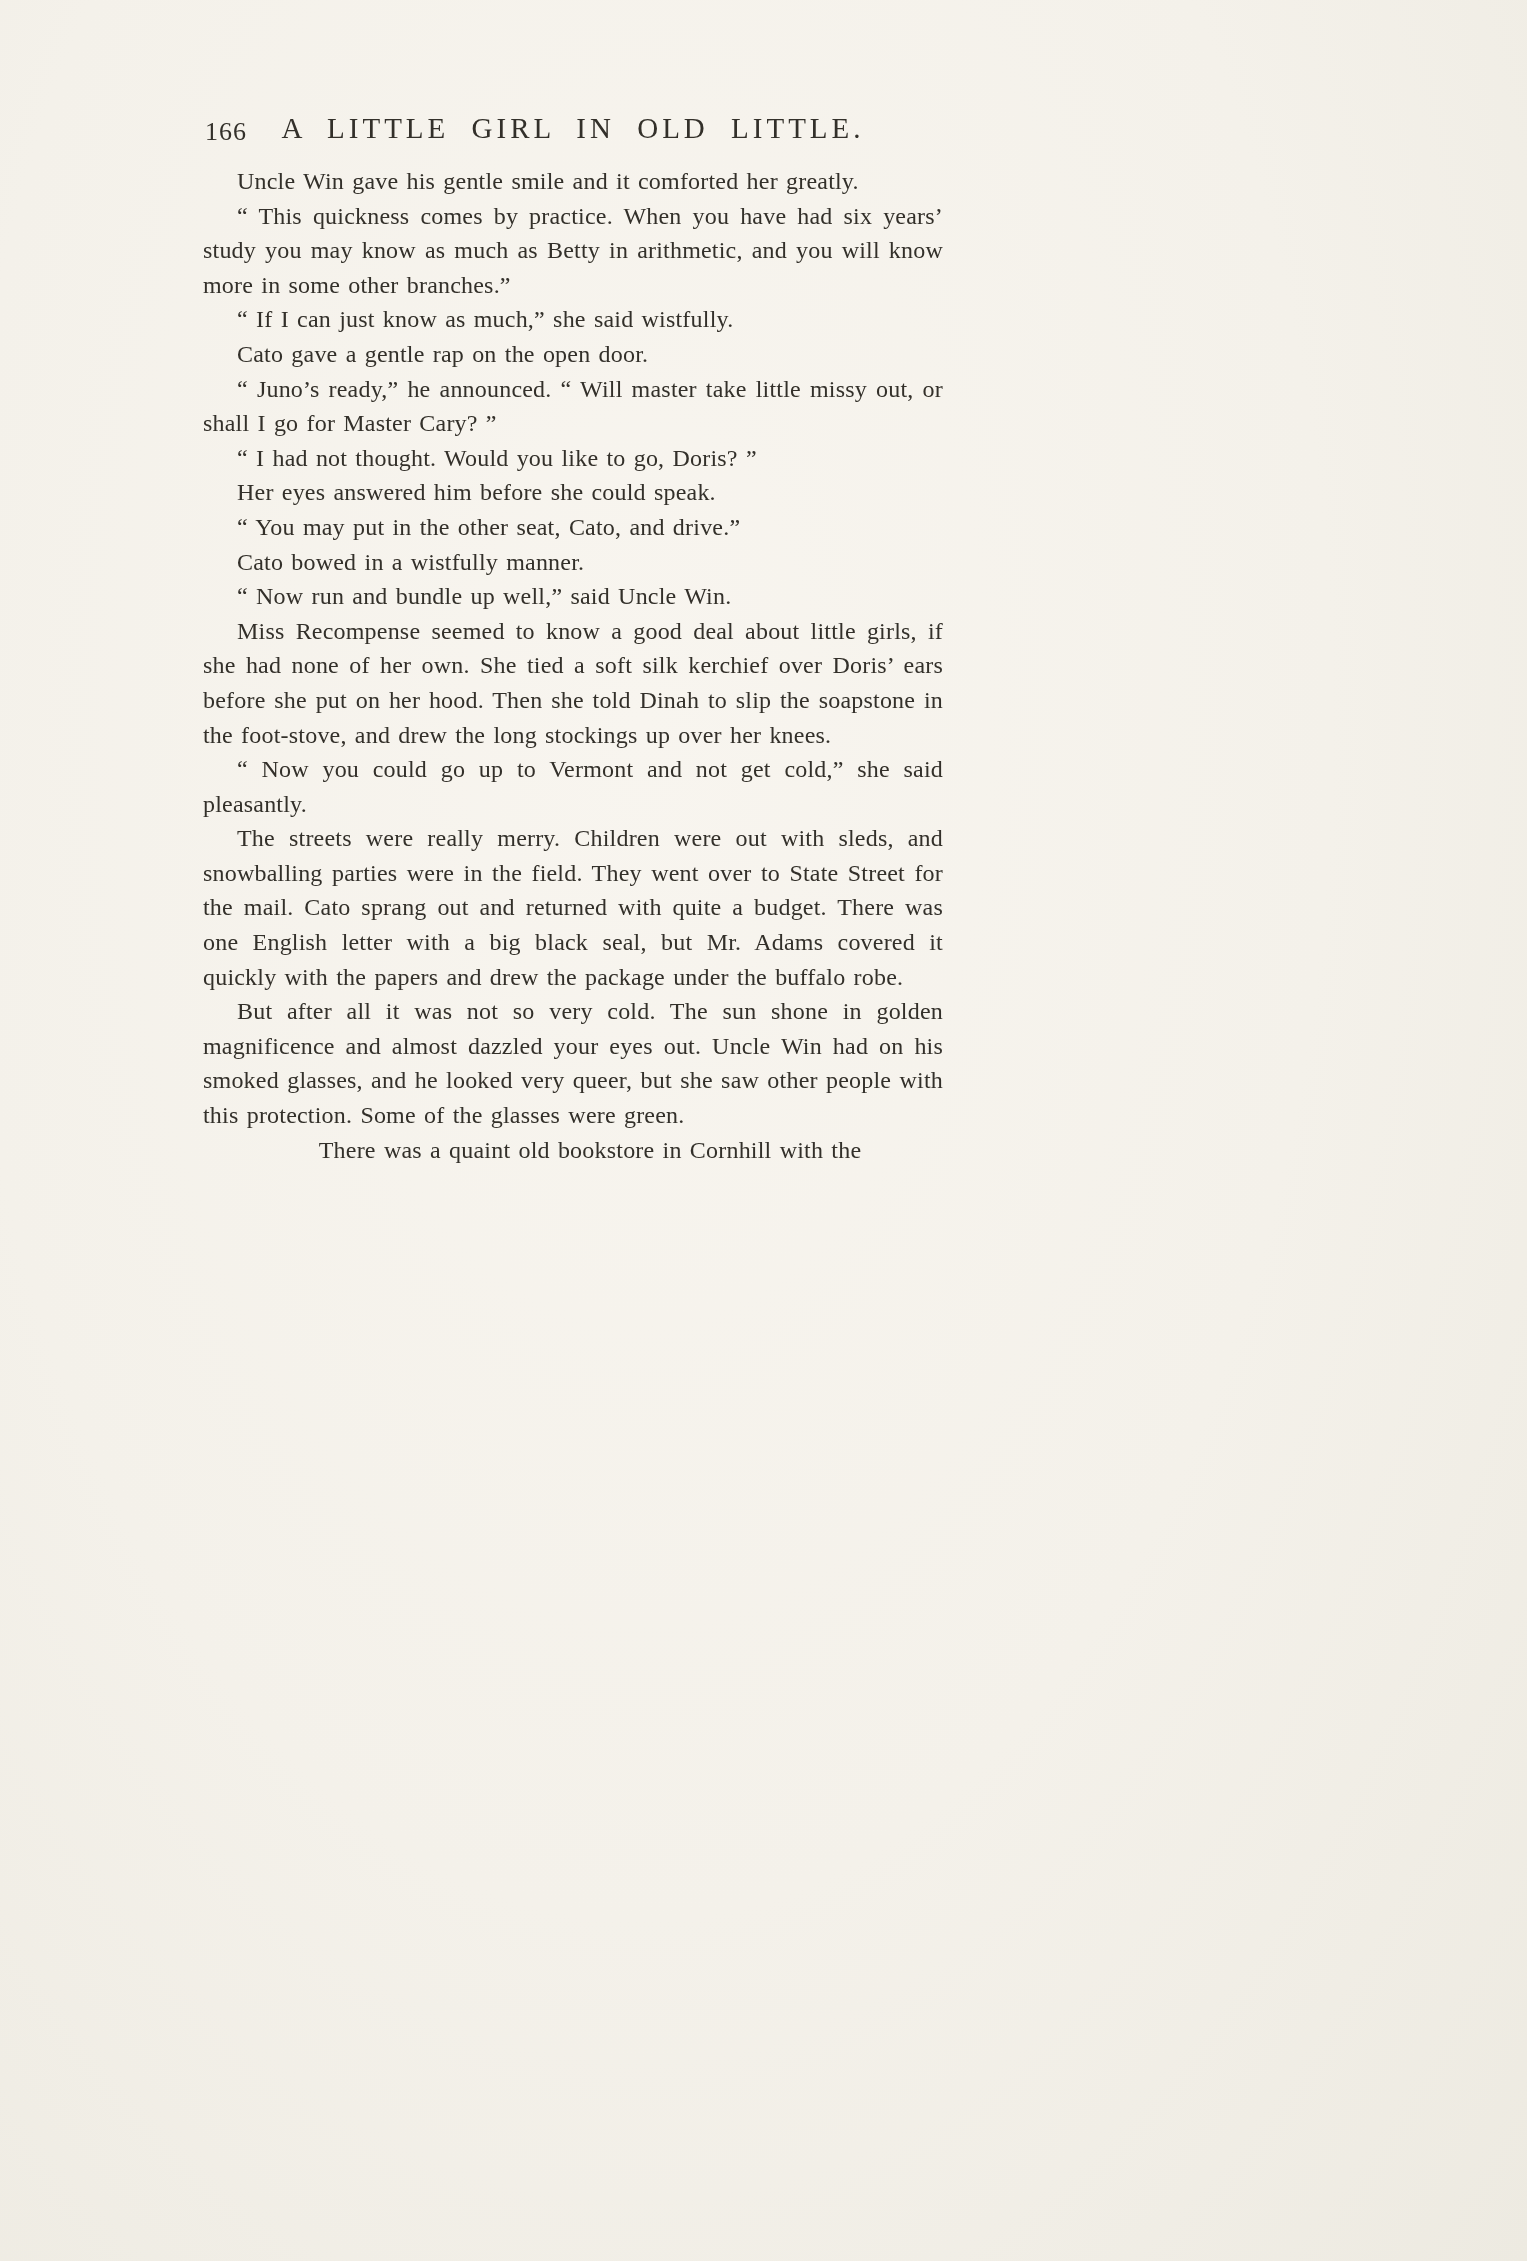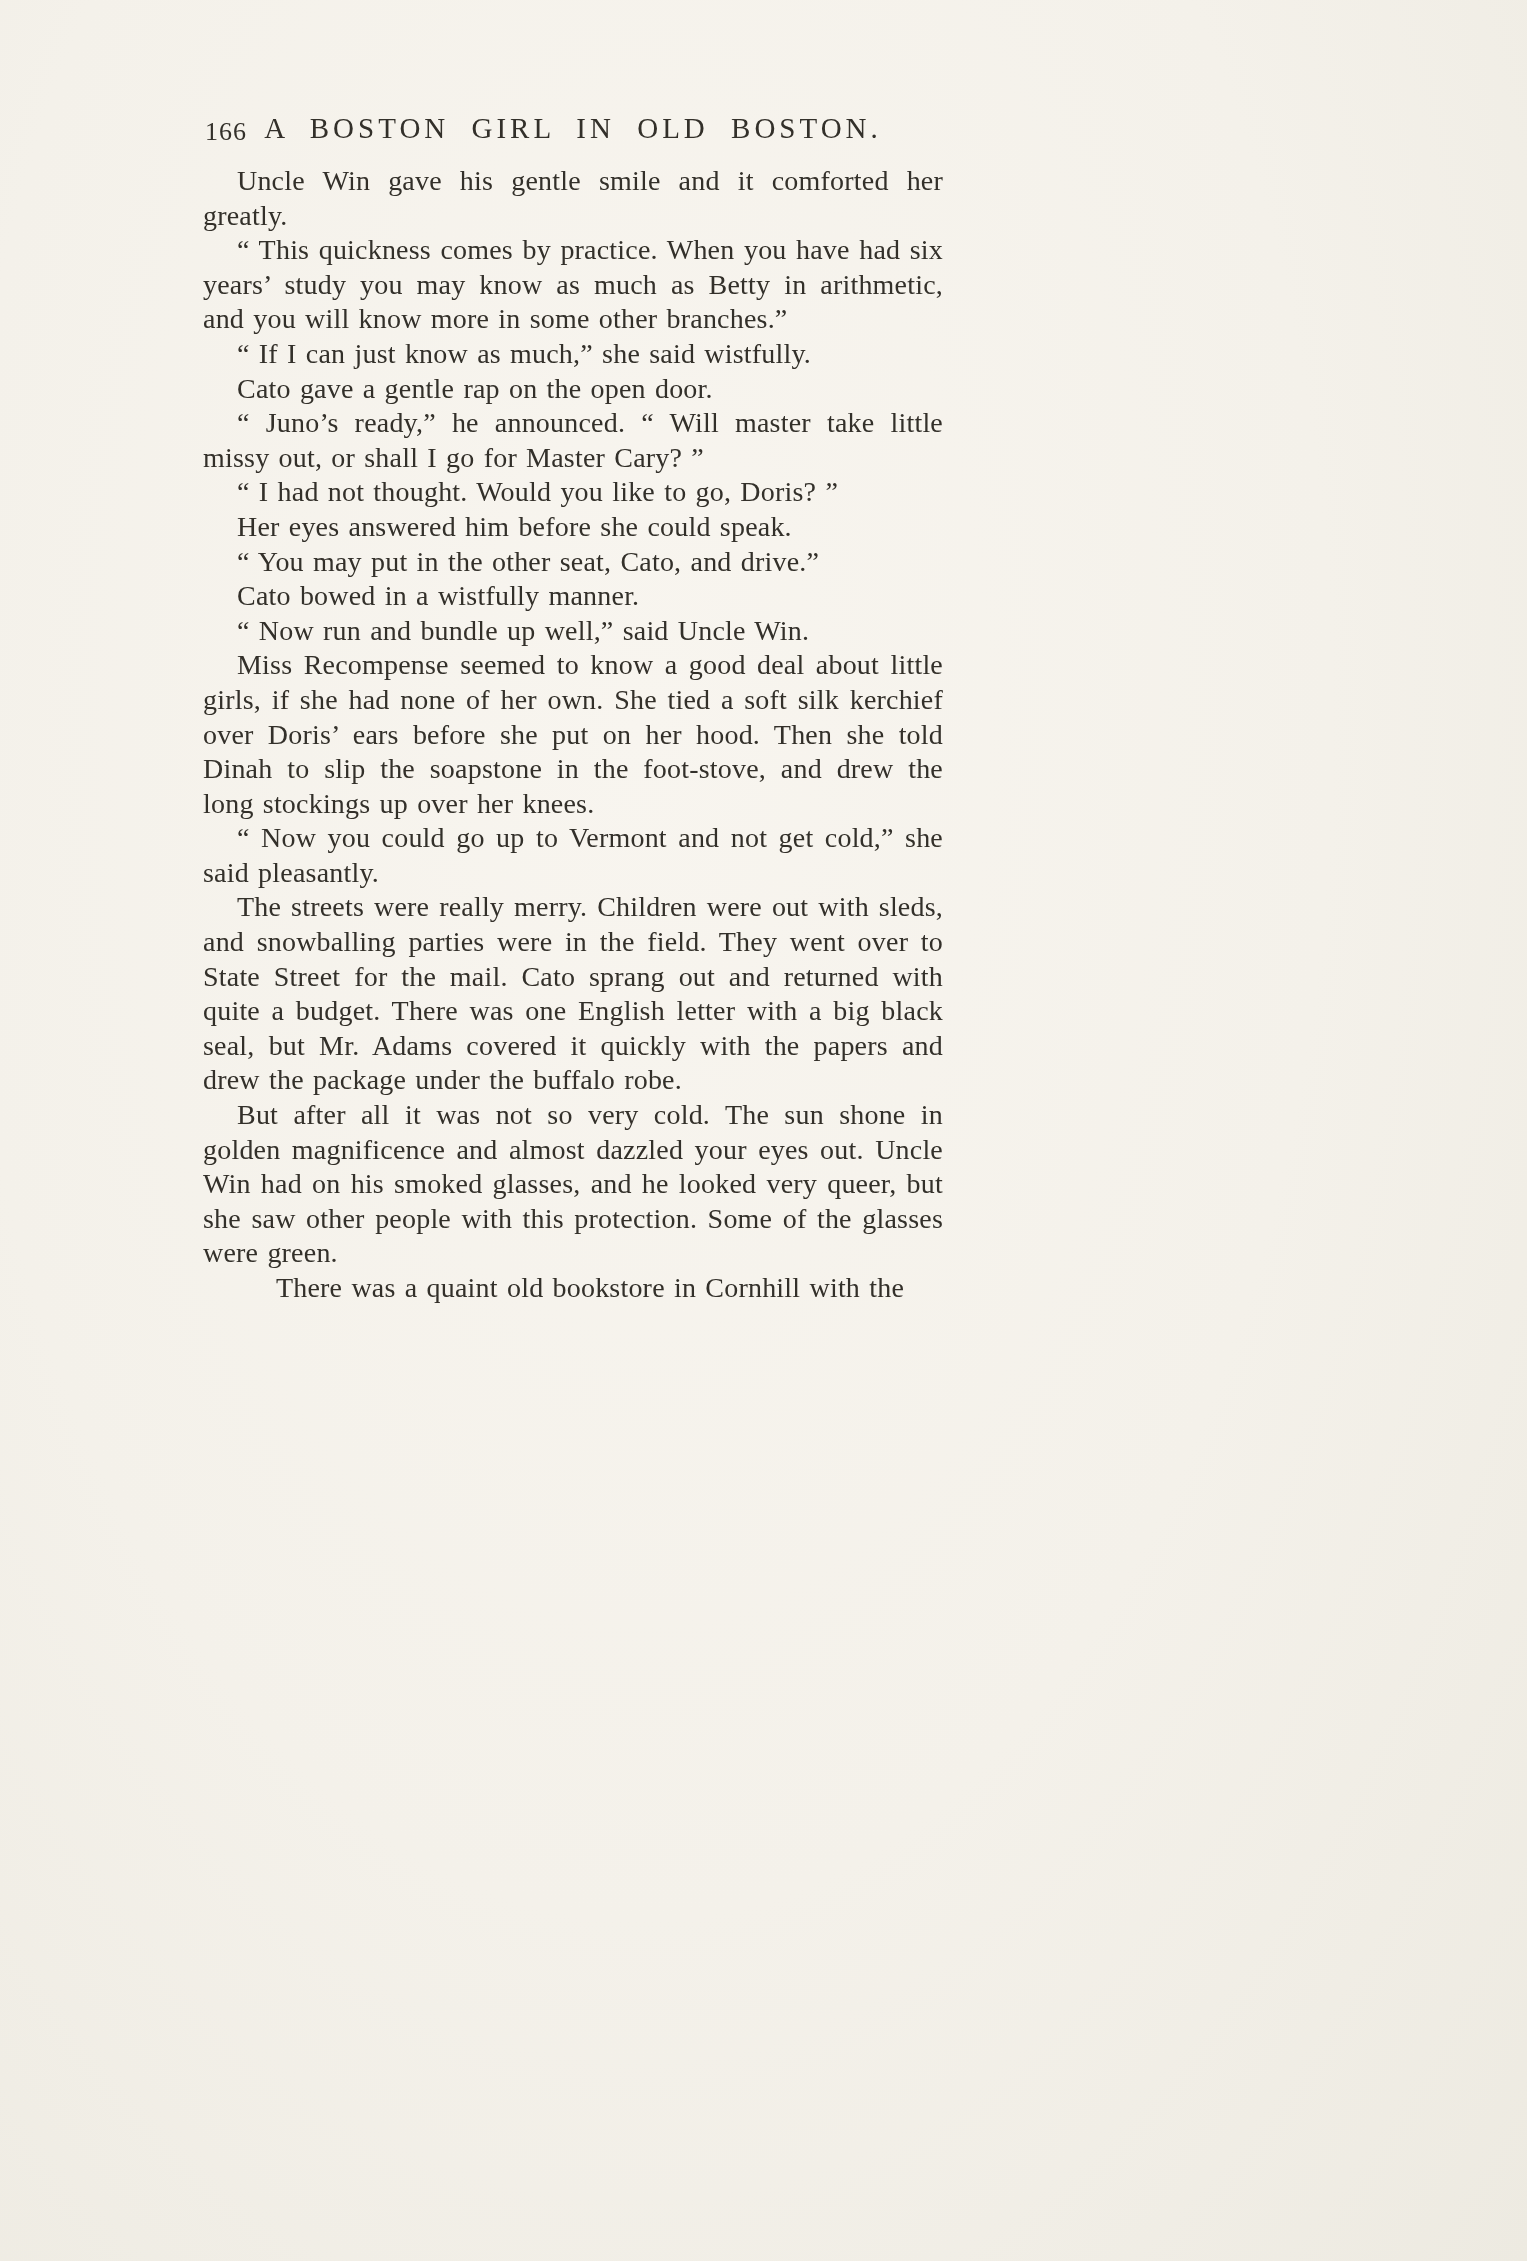--- a/index.html
+++ b/index.html
@@ -40,40 +40,40 @@
   .running-title {
     display: block;
     text-align: center;
     font-size: 29px;
     letter-spacing: 4px;
     word-spacing: 11px;
     white-space: nowrap;
   }
   .text-block p {
     margin: 0;
-    font-size: 28px;
+    font-size: 24px;
     line-height: 34.6px;
     text-align: justify;
     text-indent: 34px;
     letter-spacing: 0.2px;
     word-spacing: 2px;
   }
   .text-block p:last-child {
     text-align: center;
   }
 </style>
 </head>
 <body>
 
 <div class="page">
   <div class="column">
 
     <header class="page-header">
       <span class="page-number">166</span>
-      <span class="running-title">A BOSTON GIRL IN OLD BOSTON.</span>
+      <span class="running-title">A LITTLE GIRL IN OLD LITTLE.</span>
     </header>
 
     <main class="text-block">
       <p>Uncle Win gave his gentle smile and it comforted her greatly.</p>
       <p>“ This quickness comes by practice.  When you have had six years’ study you may know as much as Betty in arithmetic, and you will know more in some other branches.”</p>
       <p>“ If I can just know as much,” she said wistfully.</p>
       <p>Cato gave a gentle rap on the open door.</p>
       <p>“ Juno’s ready,” he announced.  “ Will master take little missy out, or shall I go for Master Cary? ”</p>
       <p>“ I had not thought.  Would you like to go, Doris? ”</p>
       <p>Her eyes answered him before she could speak.</p>

